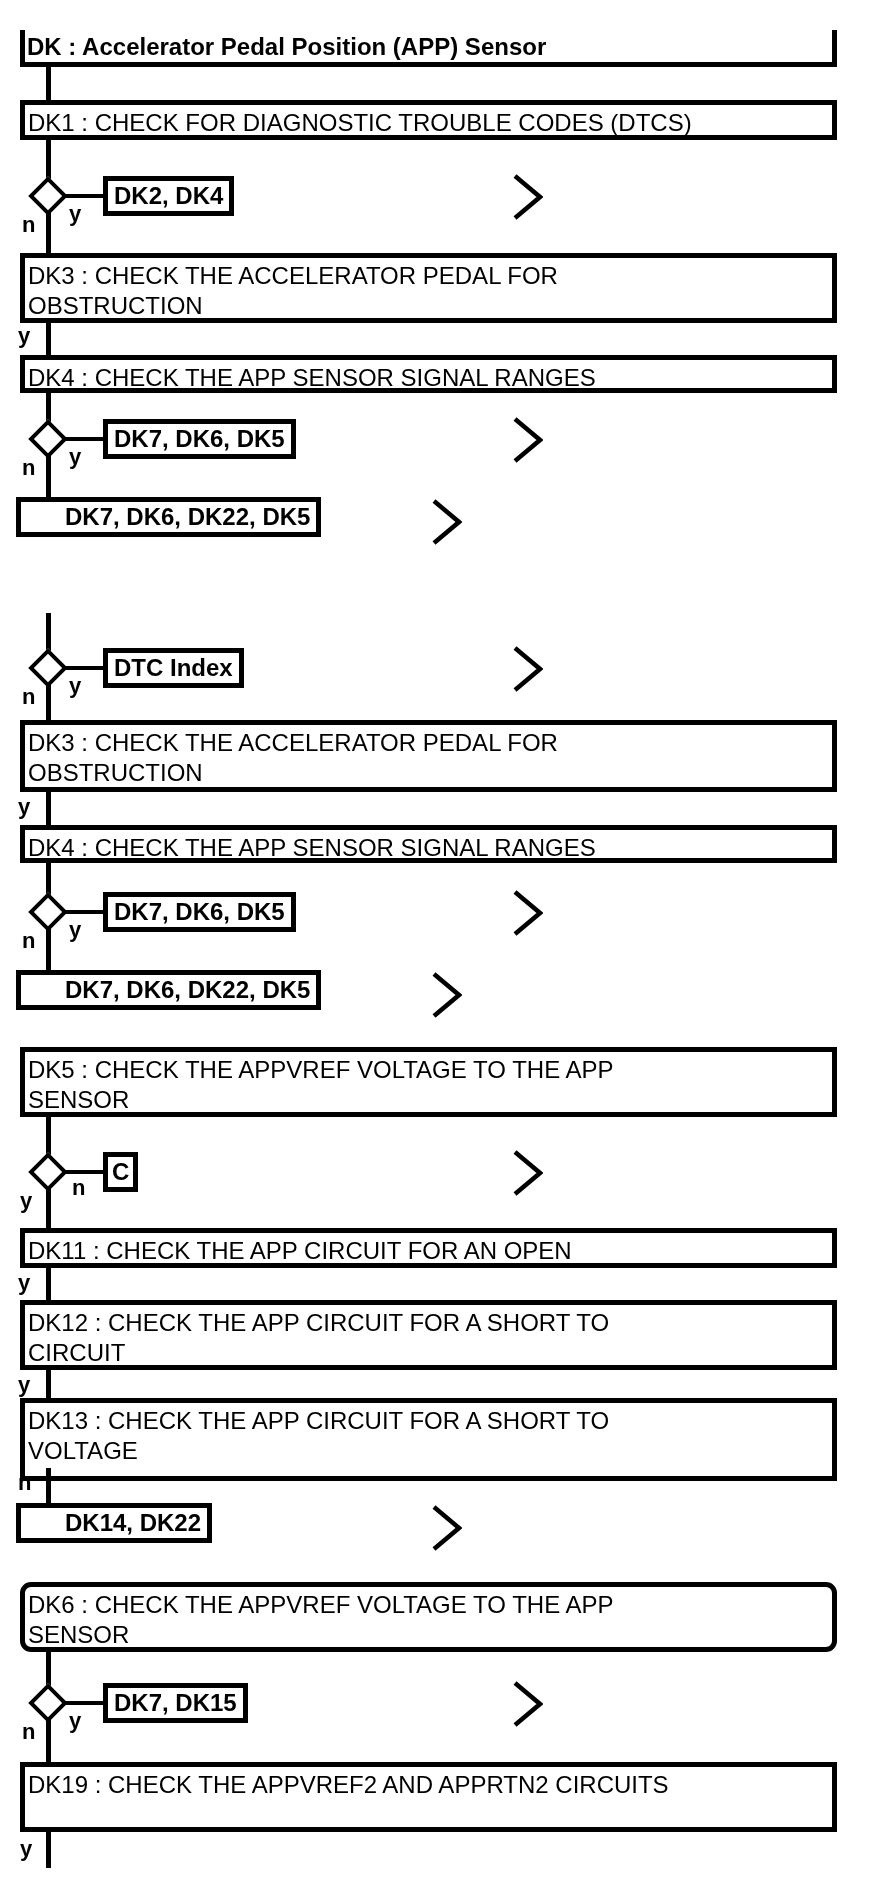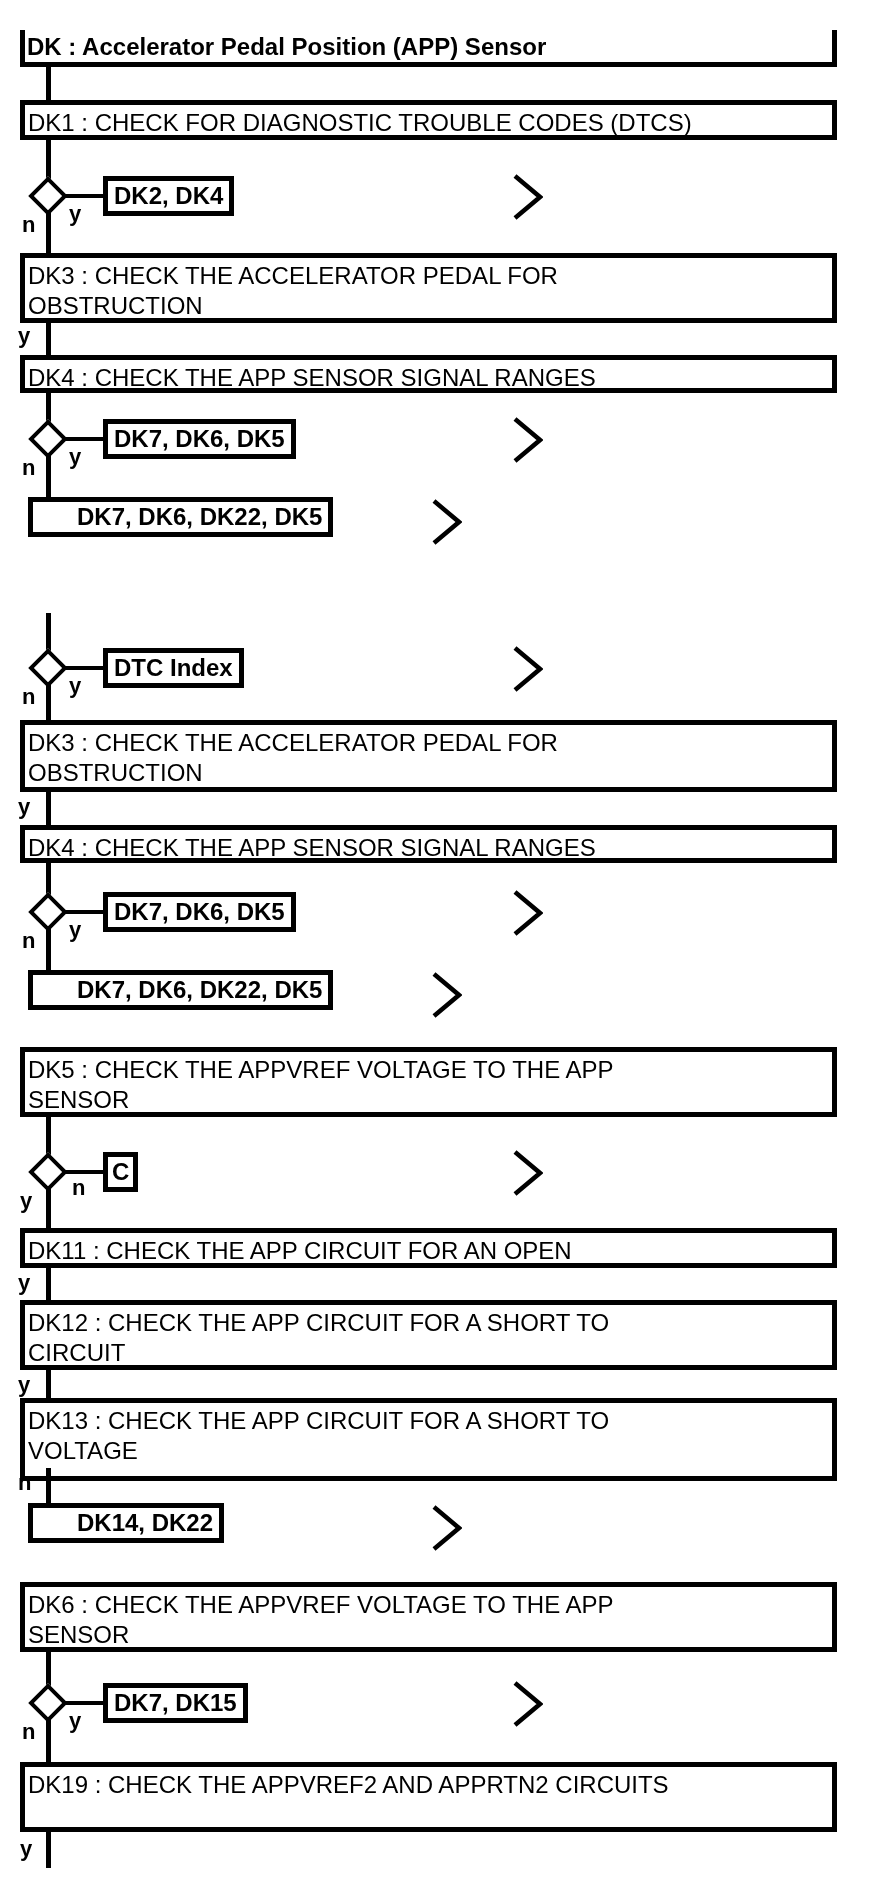--- a/index.html
+++ b/index.html
@@ -11,21 +11,21 @@
   .titlebox{position:absolute;left:20px;width:817px;height:37px;box-sizing:border-box;
             border:5px solid #000;border-top:none;background:#fff;}
   .titlebox .tl{font-size:24px;font-weight:bold;line-height:33px;padding-left:2px;white-space:nowrap;}
   .vline{position:absolute;left:46px;width:5px;background:#000;}
   .hline{position:absolute;height:4px;background:#000;}
   .diamond{position:absolute;left:34px;width:28px;height:28px;box-sizing:border-box;
            border:4px solid #000;background:#fff;transform:rotate(45deg);}
   .refbox{position:absolute;left:103px;height:40px;box-sizing:border-box;border:5px solid #000;
           background:#fff;font-size:24px;font-weight:bold;line-height:30px;padding:0 6px;white-space:nowrap;}
   .refbox.cbox{padding:0 4px;}
-  .refbox.terminal{left:28px;padding-left:44px;}
+  .refbox.terminal{left:16px;padding-left:44px;}
   .lbl{position:absolute;font-size:22px;font-weight:bold;line-height:22px;}
   .chev{position:absolute;width:30px;height:46px;}
 </style>
 </head>
 <body>
 
 <div id="canvas">
 
   <div class="titlebox" style="top:30px;">
     <div class="tl">DK : Accelerator Pedal Position (APP) Sensor</div>
@@ -147,21 +147,21 @@
     <div class="bl">VOLTAGE</div>
   </div>
   <div class="lbl" style="left:18px;top:1472px;">n</div>
   <div class="vline" style="top:1468px;height:35px;"></div>
 
   <div class="refbox terminal" style="top:1503px;">DK14, DK22</div>
   <svg class="chev" style="left:432px;top:1505px;" viewBox="0 0 30 46">
       <polyline points="2,2 27,23 2,44" fill="none" stroke="#000" stroke-width="4.5"></polyline>
     </svg>
 
-  <div class="stepbox" style="top:1582px;height:70px;">
+  <div class="stepbox" style="top:1582px;height:70px;border-radius:11px;">
     <div class="bl">DK6 : CHECK THE APPVREF VOLTAGE TO THE APP</div>
     <div class="bl">SENSOR</div>
   </div>
   <div class="vline" style="top:1652px;height:37px;"></div>
 
   <div class="diamond" style="top:1689px;"></div>
   <div class="hline" style="top:1701px;left:62px;width:44px;"></div>
   <div class="refbox" style="top:1683px;">DK7, DK15</div>
   <div class="lbl" style="left:69px;top:1710px;">y</div>
   <div class="lbl" style="left:22px;top:1721px;">n</div>

